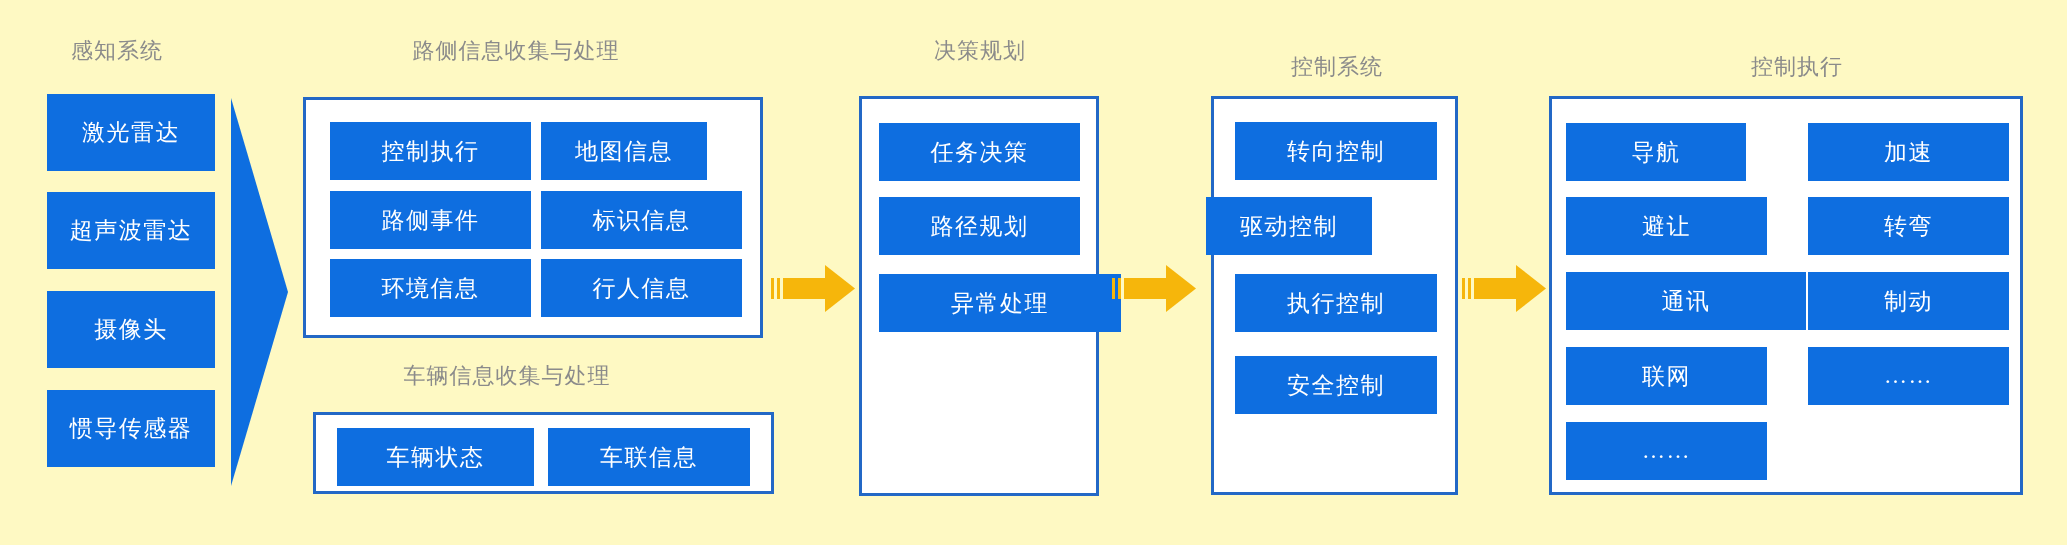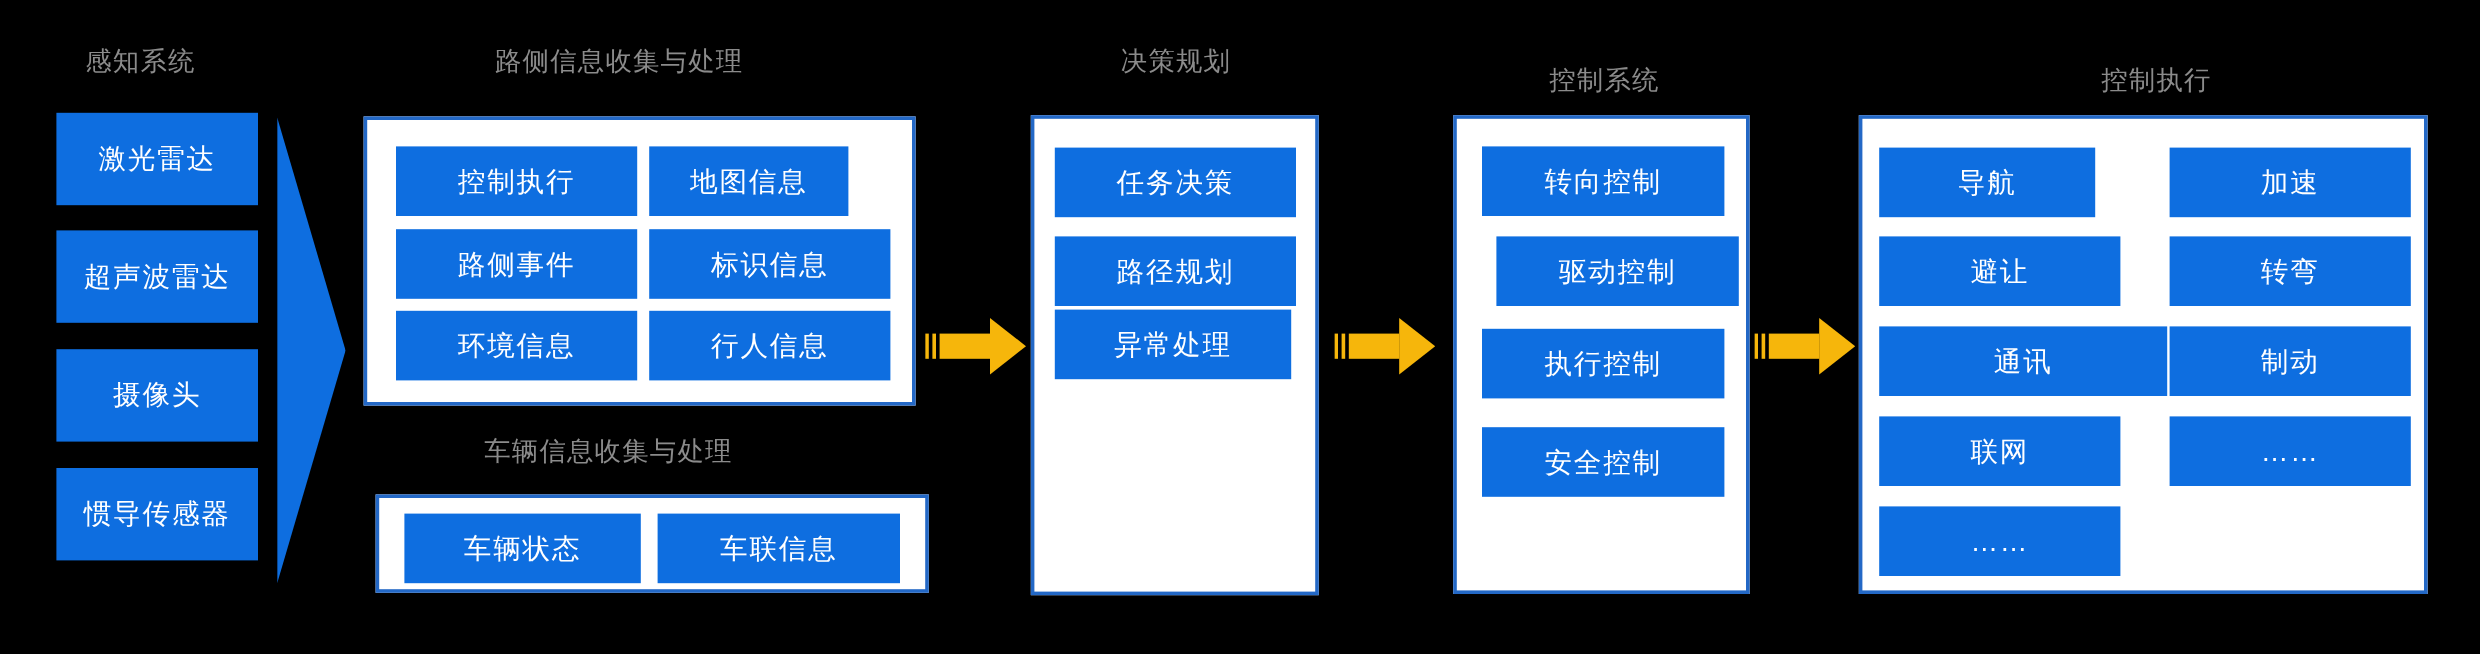--- a/index.html
+++ b/index.html
@@ -6,22 +6,22 @@
     --node-blue:#0E6EE0;
     --frame-border-blue:#2368C6;
     --arrow-yellow:#F6B60B;
     --title-gray:#8B8B8B;
     --node-text:#FFFFFF;
   }
   html,body{margin:0;padding:0;background:#fff;}
   .canvas{
     position:relative;
     width:2067px;height:545px;
-    background:#000000;
-    font-family:Liberation Sans, sans-serif;
+    background:#fef9c3;
+    font-family:Liberation Serif, serif;
     overflow:hidden;
   }
   .sec-title{
     position:absolute;
     transform:translateX(-50%);
     color:var(--title-gray);
     font-size:22px;
     letter-spacing:1px;
     white-space:nowrap;
   }
@@ -84,34 +84,34 @@
       <rect x="0" y="14" width="3" height="21"></rect>
       <rect x="6" y="14" width="3" height="21"></rect>
       <rect x="12" y="14" width="42" height="21"></rect>
       <polygon points="54,1 84,24.5 54,48"></polygon>
     </g>
   </svg>
 
   <div class="frame" style="left:859px;top:96px;width:240px;height:400px"></div>
   <div class="node h58" style="left:879px;top:123px;width:201px">任务决策</div>
   <div class="node h58" style="left:879px;top:197px;width:201px">路径规划</div>
-  <div class="node h58" style="left:879px;top:258px;width:197px">异常处理</div>
+  <div class="node h58" style="left:879px;top:274px;width:242px">异常处理</div>
 
   <svg class="flow-svg" style="left:1112px;top:264px" width="84" height="49" viewBox="0 0 84 49">
     <g style="fill:var(--arrow-yellow)">
       <rect x="0" y="14" width="3" height="21"></rect>
       <rect x="6" y="14" width="3" height="21"></rect>
       <rect x="12" y="14" width="42" height="21"></rect>
       <polygon points="54,1 84,24.5 54,48"></polygon>
     </g>
   </svg>
 
   <div class="frame" style="left:1211px;top:96px;width:247px;height:399px"></div>
   <div class="node h58" style="left:1235px;top:122px;width:202px">转向控制</div>
-  <div class="node h58" style="left:1247px;top:197px;width:202px">驱动控制</div>
+  <div class="node h58" style="left:1206px;top:197px;width:166px">驱动控制</div>
   <div class="node h58" style="left:1235px;top:274px;width:202px">执行控制</div>
   <div class="node h58" style="left:1235px;top:356px;width:202px">安全控制</div>
 
   <svg class="flow-svg" style="left:1462px;top:264px" width="84" height="49" viewBox="0 0 84 49">
     <g style="fill:var(--arrow-yellow)">
       <rect x="0" y="14" width="3" height="21"></rect>
       <rect x="6" y="14" width="3" height="21"></rect>
       <rect x="12" y="14" width="42" height="21"></rect>
       <polygon points="54,1 84,24.5 54,48"></polygon>
     </g>

